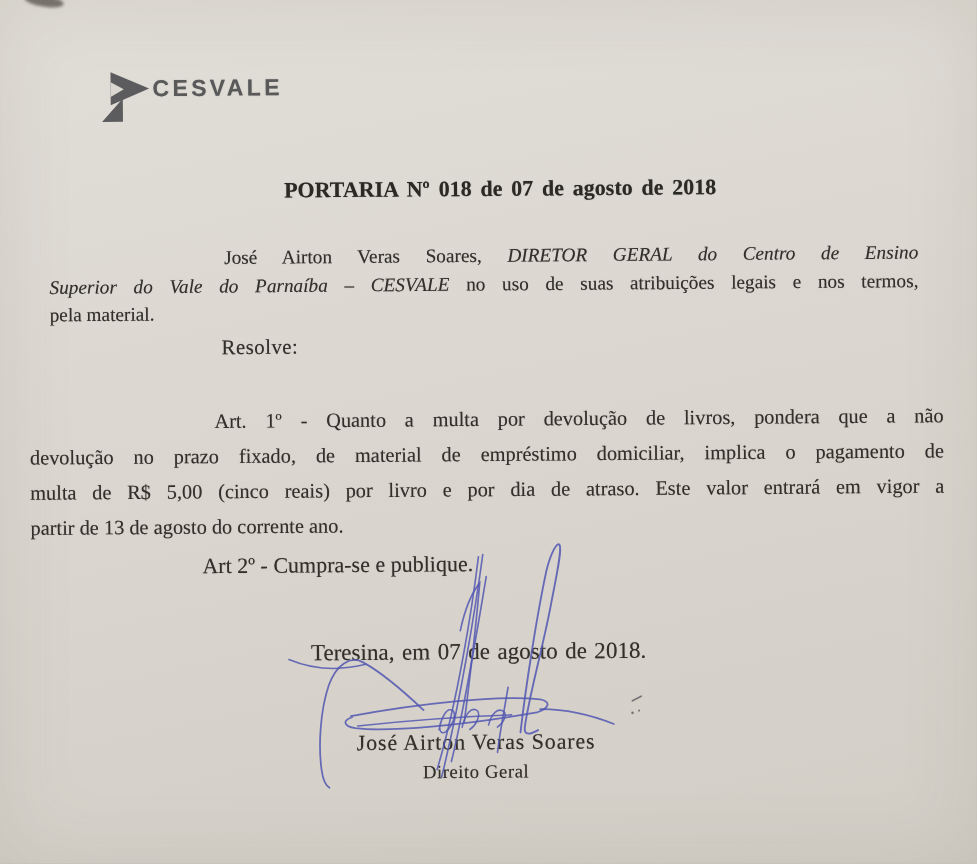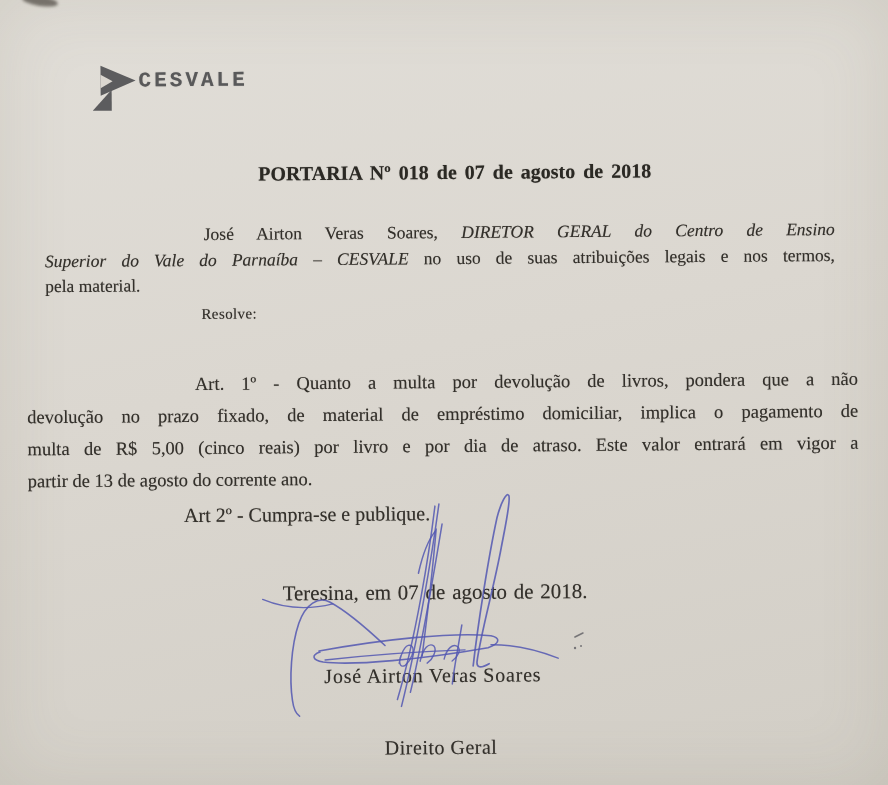--- a/index.html
+++ b/index.html
@@ -13,28 +13,28 @@
   .tilt{position:absolute;inset:0;transform:rotate(-0.45deg);transform-origin:450px 390px;}
   .abs{position:absolute;}
   .txt{text-shadow:0 0 .7px rgba(56,52,45,.48);}
   .it{font-style:italic;}
   .tline{white-space:normal;}
   .just{text-align:justify;text-align-last:justify;}
   .opening{left:46px;top:220px;width:790px;font-size:17.5px;line-height:25.5px;}
   .opening .ind{text-indent:159px;}
   .art1{left:27px;top:366px;width:831px;font-size:18.5px;line-height:32px;}
   .art1 .ind{text-indent:168px;}
-  .resolve{left:202px;top:304px;font-size:15px;letter-spacing:.4px;}
+  .resolve{left:202px;top:304px;font-size:19px;letter-spacing:.4px;}
   .art2{left:183px;top:502px;font-size:20px;}
   .dateline{left:281px;top:580px;font-size:21px;word-spacing:1.5px;}
   .signer-name{left:322px;top:664px;font-size:20px;letter-spacing:.8px;}
-  .signer-role{left:382px;top:736px;font-size:20px;letter-spacing:.5px;}
+  .signer-role{left:382px;top:692px;font-size:17px;letter-spacing:.5px;}
   .title{left:260px;top:161px;font-size:20px;font-weight:700;word-spacing:3px;color:#2b2924;
          text-shadow:0 0 .8px rgba(43,41,36,.55);}
-  .logo-text{left:141px;top:67px;font-family:Liberation Mono, monospace;
+  .logo-text{left:141px;top:67px;font-family:Liberation Sans, sans-serif;
              font-weight:700;font-size:21px;letter-spacing:3px;color:#59595a;
              text-shadow:0 0 1px rgba(90,90,92,.45);}
   .logo-icon{left:92px;top:61px;}
   .smudge{left:22px;top:-4px;width:36px;height:10px;background:#5e5952;border-radius:50%;
           transform:rotate(9deg);filter:blur(1.6px);opacity:.8;}
   .sig-svg{left:0;top:0;pointer-events:none;}
 </style>
 </head>
 <body>
 

